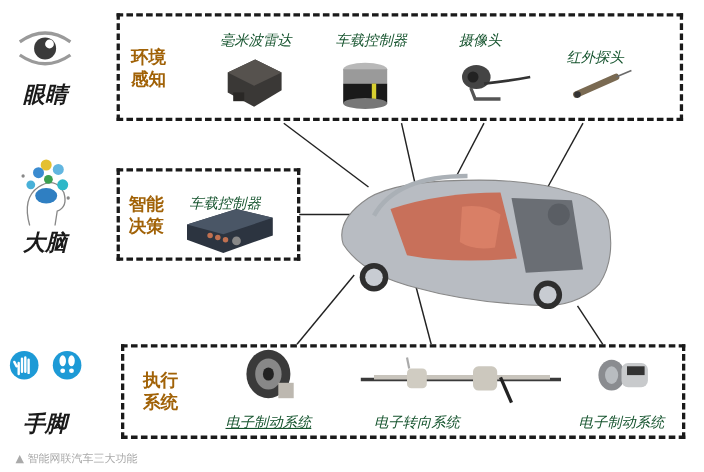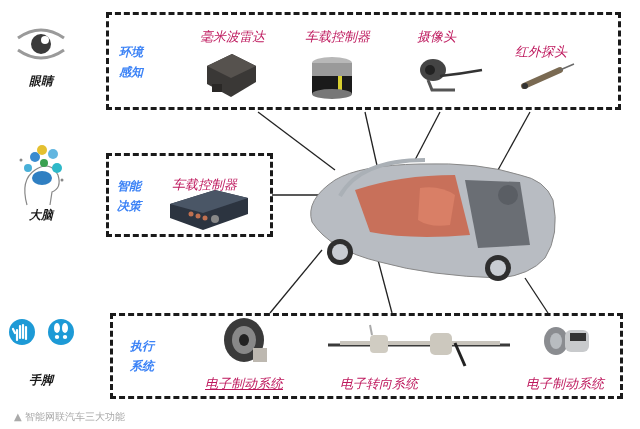--- a/index.html
+++ b/index.html
@@ -1,21 +1,21 @@
 <!DOCTYPE html>
 <html><head>
 <meta charset="utf-8">
 <style>
   * { box-sizing: border-box; margin: 0; padding: 0; }
   html, body { width: 640px; height: 429px; background: #ffffff; overflow: hidden; }
   body { position: relative; font-family: "DejaVu Sans", sans-serif; color: #222; }
   .dash-box { position: absolute; border: 3px dashed #1a1a1a; }
-  .side-label { position: absolute; font-size: 12px; font-weight: bold; font-style: italic; color: #1a1a1a; text-align: center; width: 60px; }
-  .cat-label { position: absolute; font-size: 12px; font-weight: bold; font-style: italic; color: #3b82f6; line-height: 20px; }
-  .item-label { position: absolute; font-size: 13px; font-style: italic; color: #be185d; white-space: nowrap; }
+  .side-label { position: absolute; font-size: 20px; font-weight: bold; font-style: italic; color: #1a1a1a; text-align: center; width: 60px; }
+  .cat-label { position: absolute; font-size: 16px; font-weight: bold; color: #a16207; line-height: 20px; }
+  .item-label { position: absolute; font-size: 13px; font-style: italic; color: #14532d; white-space: nowrap; }
   .caption { position: absolute; left: 14px; top: 410px; font-size: 10px; color: #aaa; }
   svg { position: absolute; left: 0; top: 0; }
 </style>
 </head>
 <body>
 
 <svg width="640" height="429">
 
   <g stroke="#222" stroke-width="1.3" fill="none">
     <line x1="258" y1="112" x2="335" y2="170"></line>

